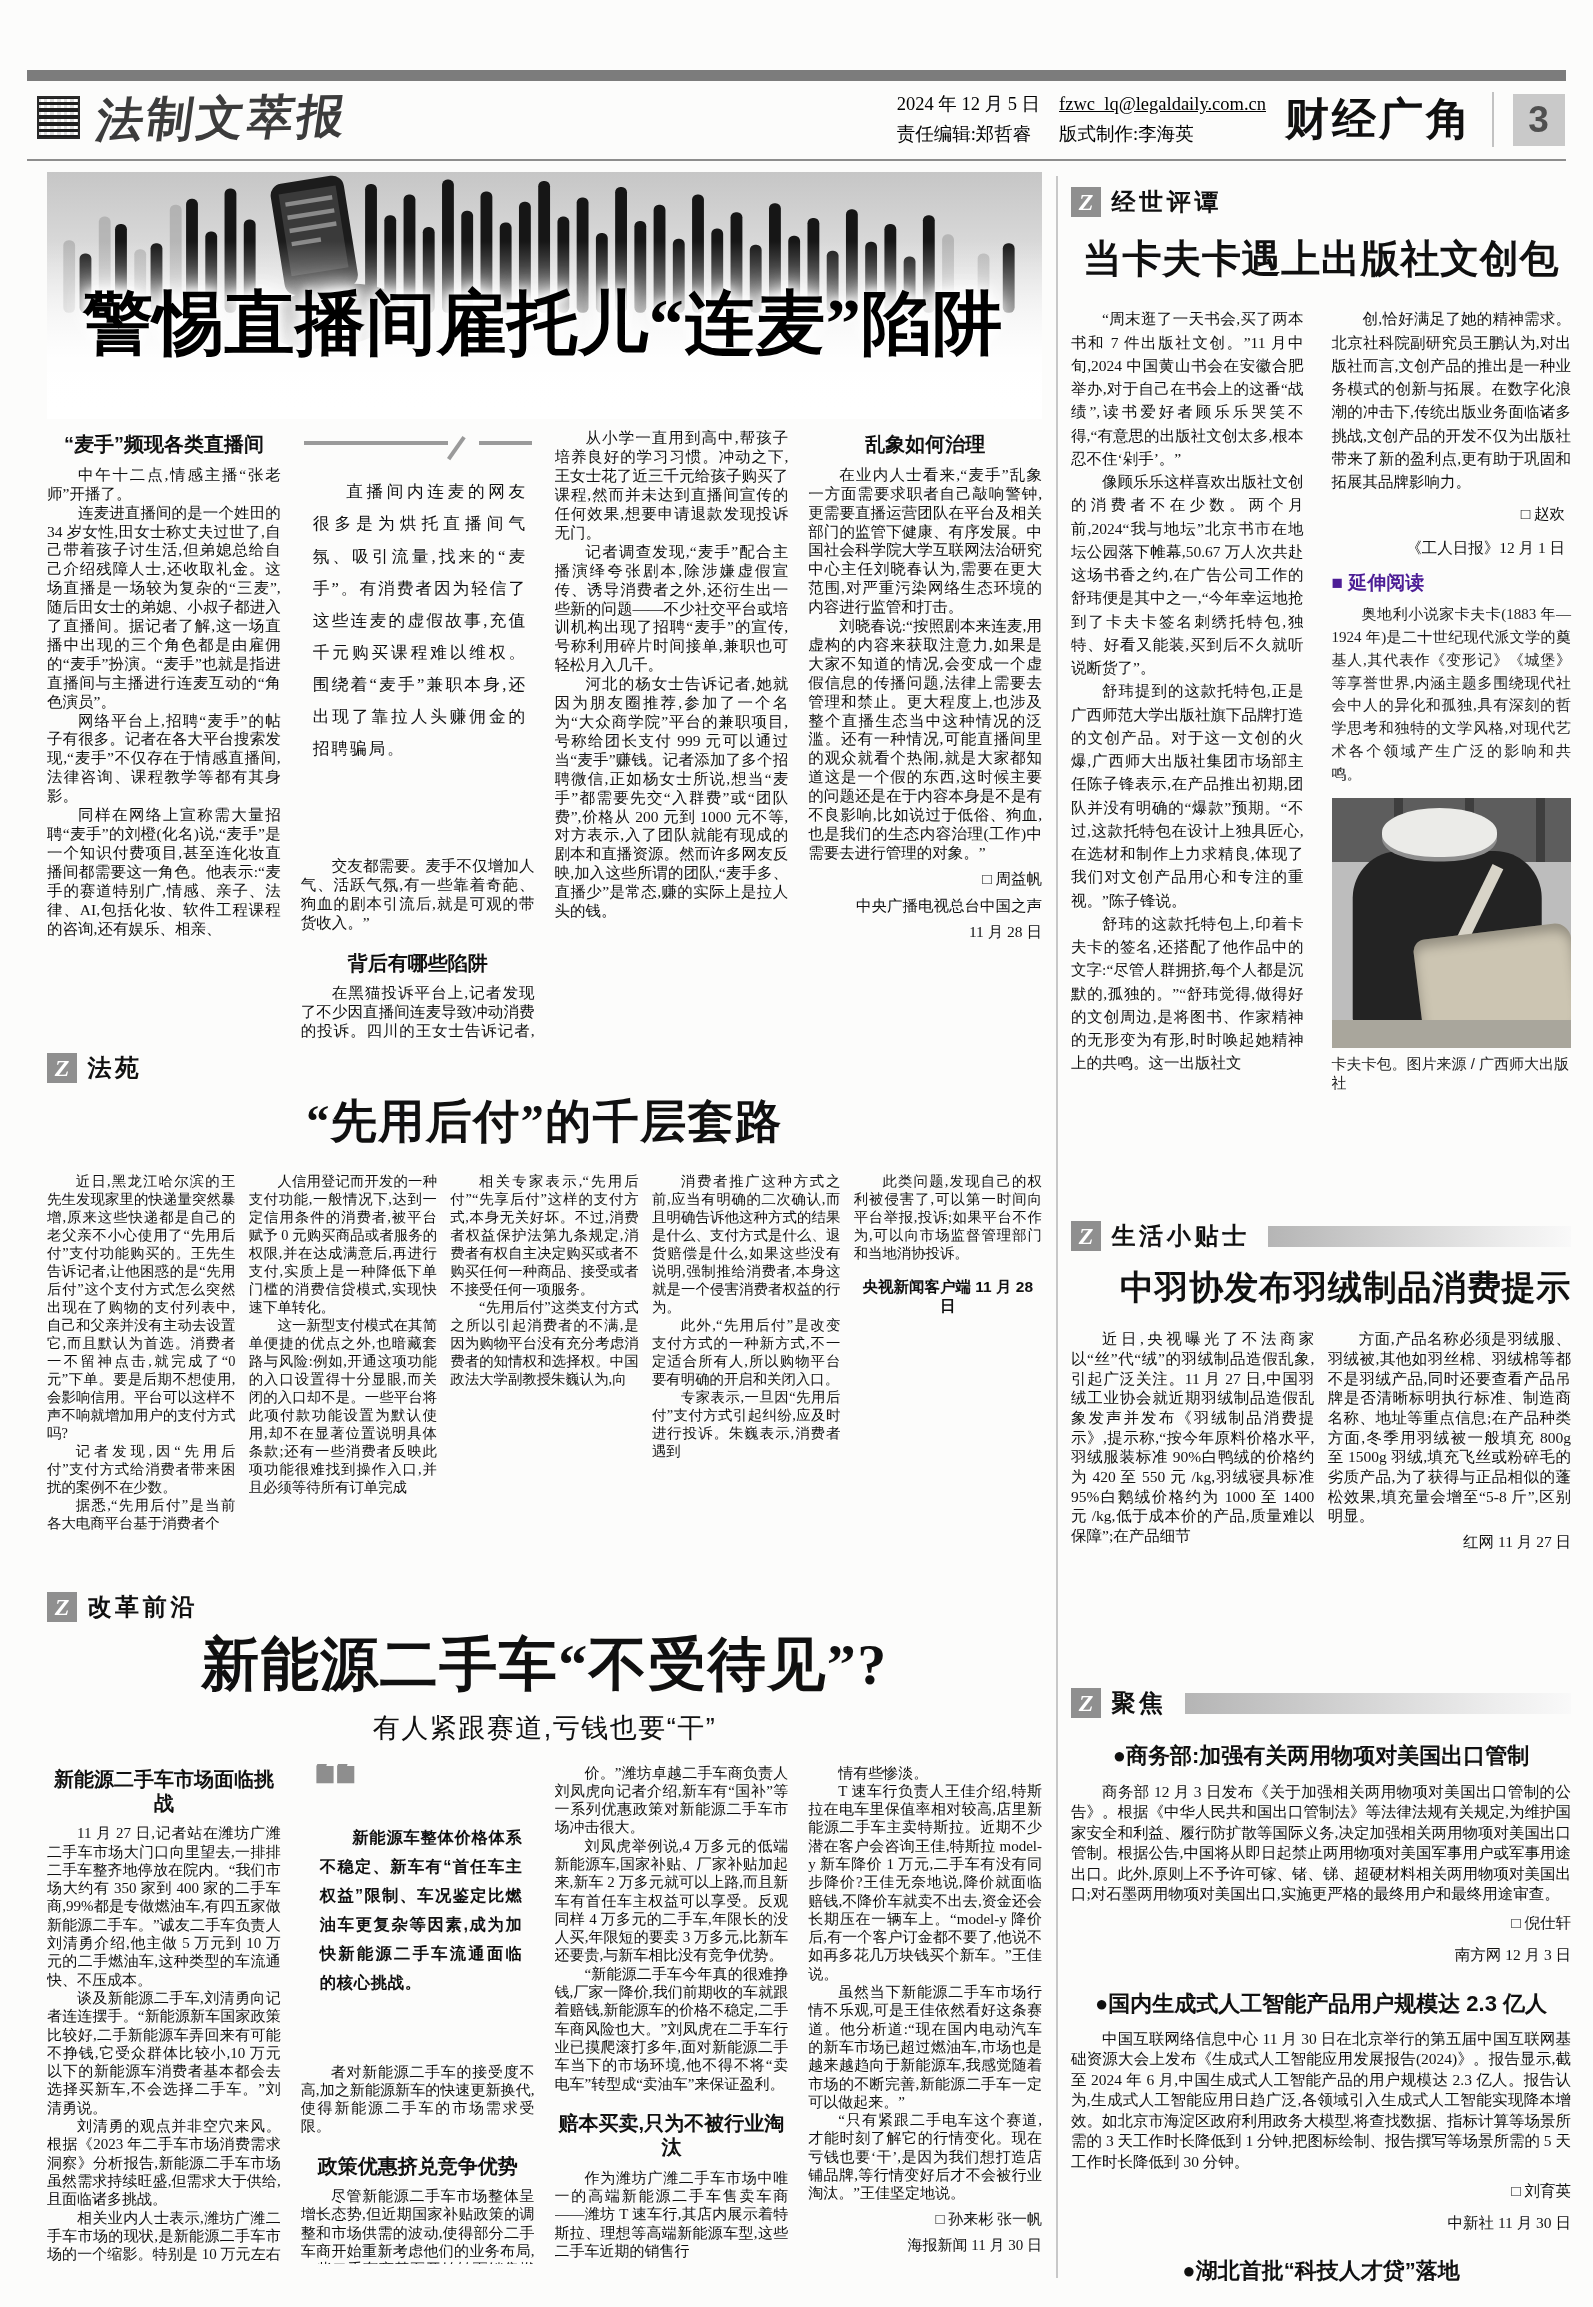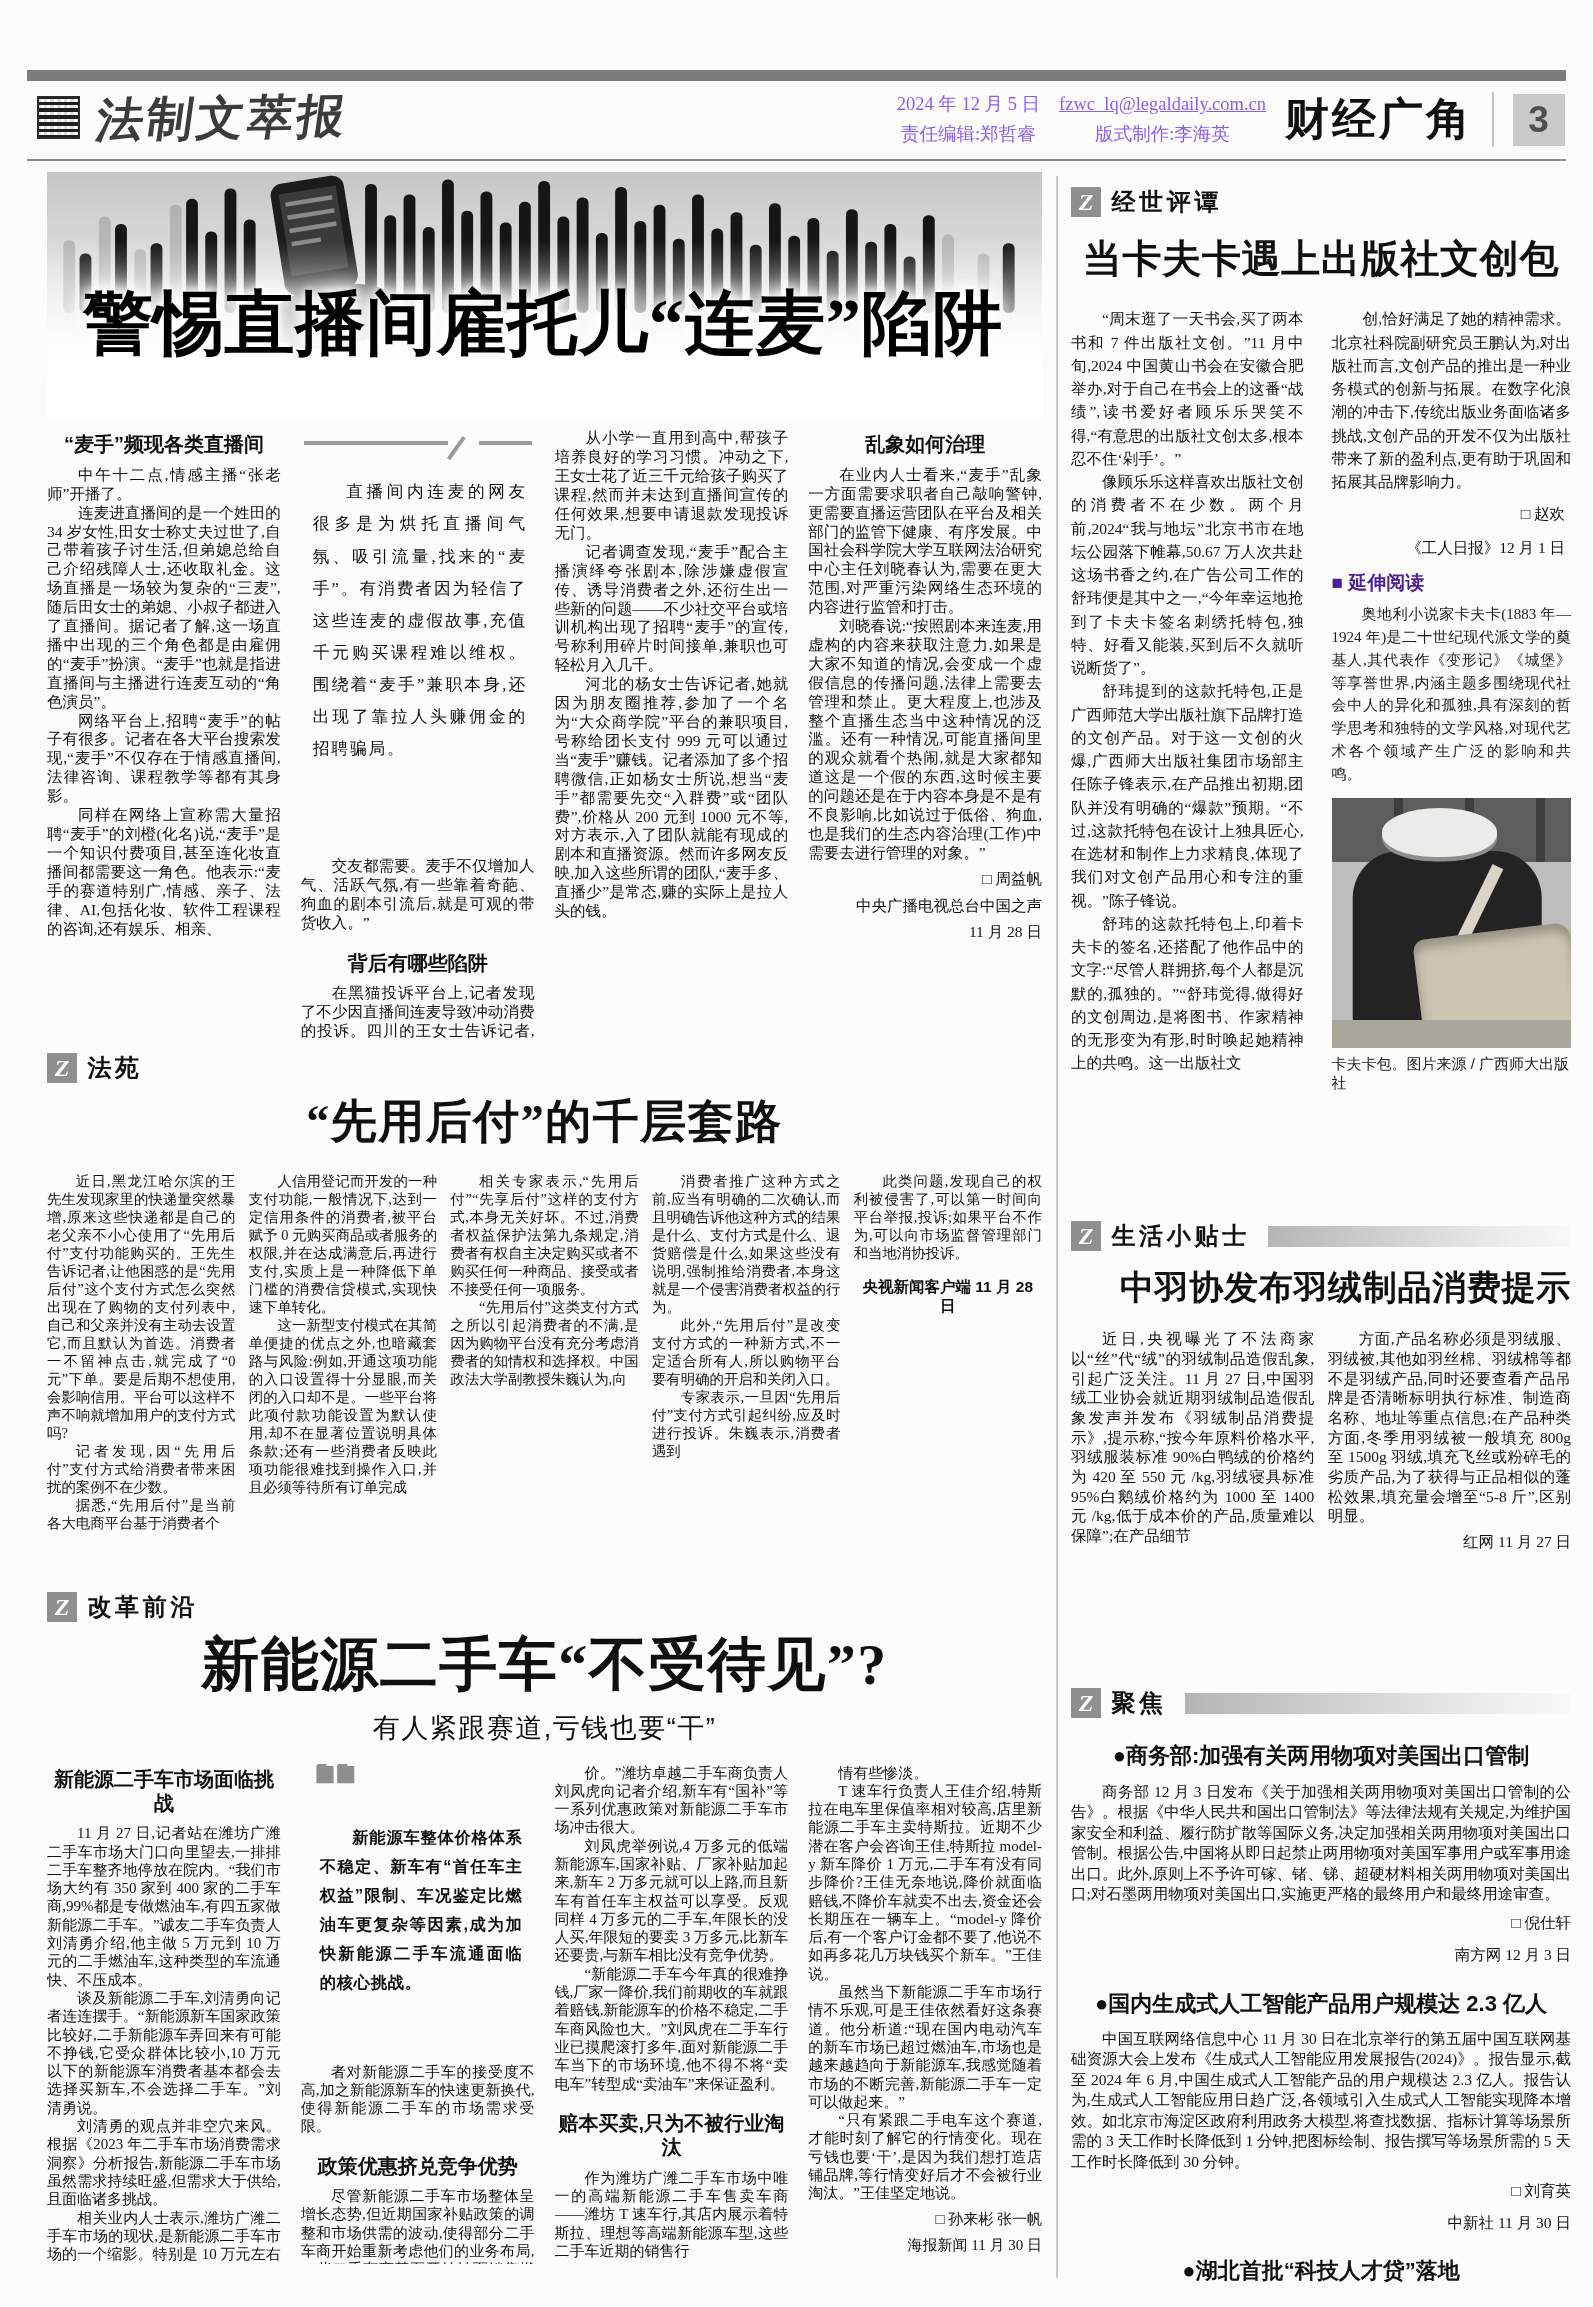--- a/index.html
+++ b/index.html
@@ -9,21 +9,21 @@
   
   .topbar{position:absolute;left:27px;top:70px;width:1539px;height:11px;background:#7c7c7c;}
   .pheader{position:absolute;left:27px;top:87px;width:1539px;height:70px;}
   .qr{position:absolute;left:10.4px;top:9px;width:43px;height:43px;background:
       repeating-linear-gradient(0deg,#1f1f1f 0 3.7px,rgba(255,255,255,.85) 3.7px 6.7px),
       repeating-linear-gradient(90deg,#1f1f1f 0 3.7px,rgba(255,255,255,0) 3.7px 6.7px);
       outline:2.2px solid #2a2a2a;outline-offset:-2.2px;}
   .masthead{position:absolute;left:70px;top:0px;font-size:47px;font-weight:bold;
       transform:skewX(-9deg) rotate(-1deg);letter-spacing:3px;color:#3c3c3c;}
   .hright{position:absolute;right:1.5px;top:3px;display:flex;align-items:center;gap:19px;}
-  .meta{font-size:18.5px;line-height:1.6;color:#8b5cf6;white-space:nowrap;text-align:center;}
+  .meta{font-size:18.5px;line-height:1.6;color:#000000;white-space:nowrap;}
   .email{text-decoration:underline;}
   .secname{font-size:44px;font-weight:bold;font-family:"Liberation Sans","DejaVu Sans",sans-serif;
       letter-spacing:3px;white-space:nowrap;}
   .vline{width:1.5px;height:55px;background:#c2c2c2;}
   .pagebox{width:52px;height:52px;background:#c9c9c9;color:#4f4f4f;
       font-family:"Liberation Sans","DejaVu Sans",sans-serif;font-weight:bold;font-size:37px;
       display:flex;align-items:center;justify-content:center;}
   .headrule{position:absolute;left:27px;top:159px;width:1539px;height:2.2px;background:#8d8d8d;}
   
   .p{text-indent:2em;text-align:justify;margin:0;}

